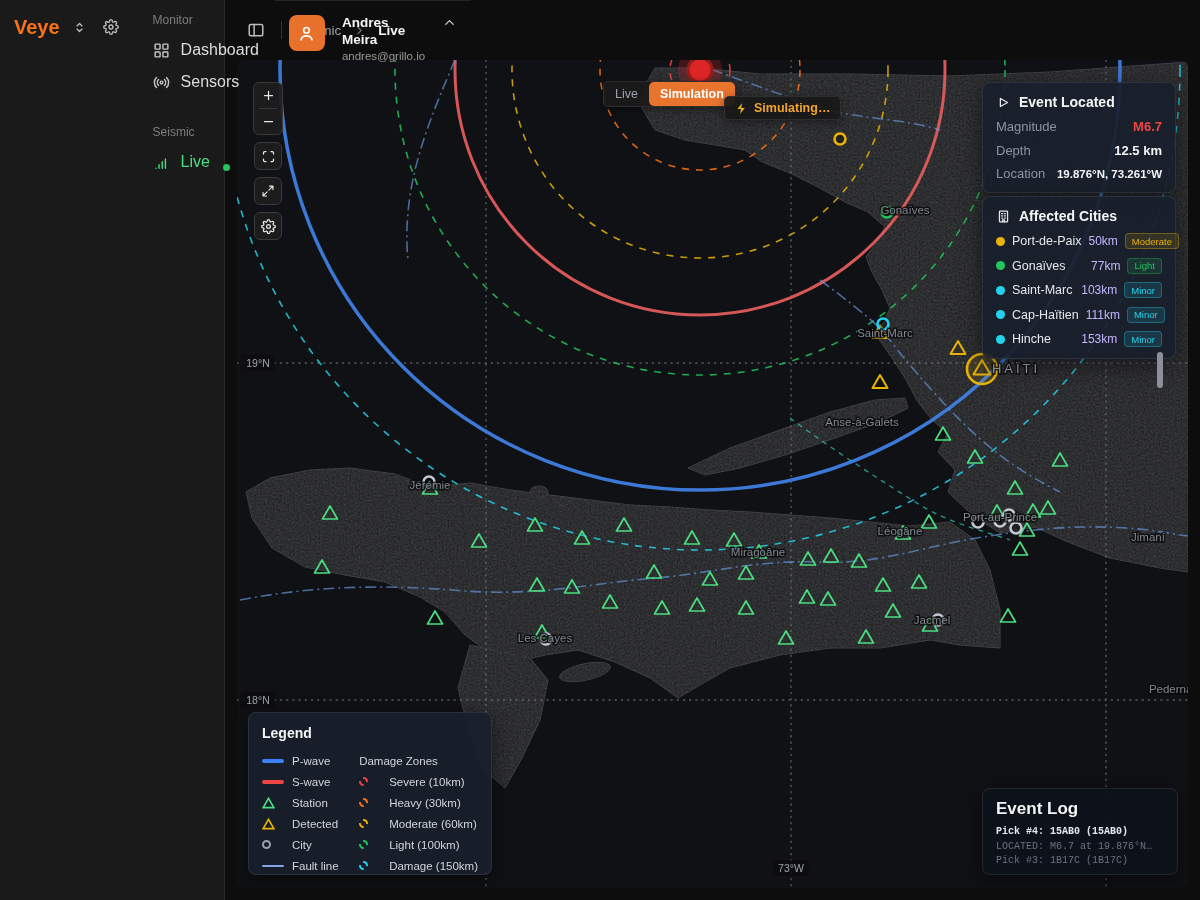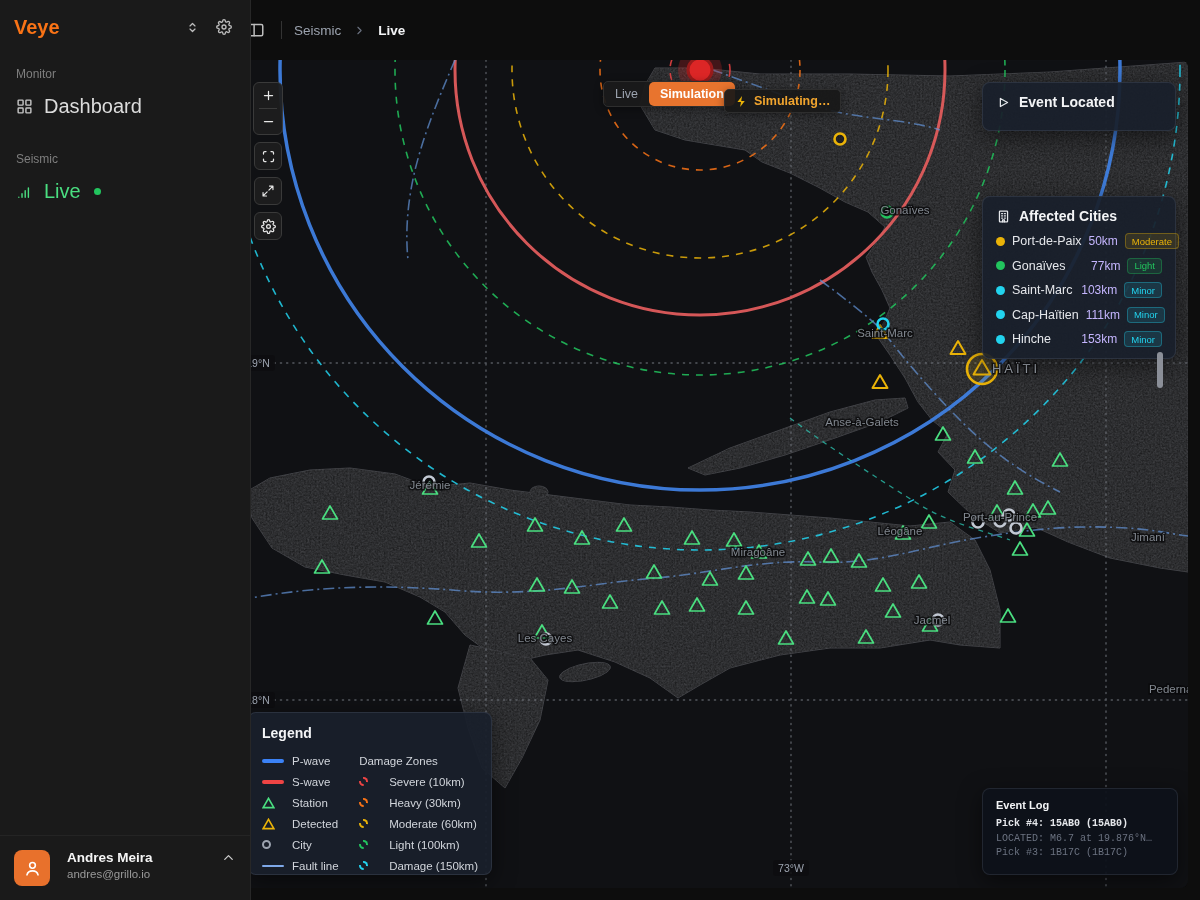--- a/index.html
+++ b/index.html
@@ -1,26 +1,26 @@
 <!DOCTYPE html>
 <html><head>
 <meta charset="utf-8">
 <style>
 *{box-sizing:border-box;margin:0;padding:0}
 body{width:1200px;height:900px;background:#0d0d0d;font-family:"Liberation Sans",sans-serif;color:#e5e5e5;overflow:hidden}
 svg.ic{display:block}
 
-.sidebar{position:fixed;left:0;top:0;width:251px;height:900px;background:#1a1a1a;border-right:1px solid #272727;display:flex;flex-direction:column;z-index:5}
+.sidebar{position:fixed;left:0;top:0;width:225px;height:900px;background:#1a1a1a;border-right:1px solid #272727;display:flex;z-index:5}
 .sb-head{display:flex;align-items:center;padding:0 14px;height:54px;gap:8px}
 .logo{color:#f97316;font-weight:bold;font-size:20px;flex:1}
 .icon-btn{color:#bdbdbd;background:none;border:none;display:flex;align-items:center;justify-content:center;padding:4px}
 nav{flex:1;padding:2px 10px}
 .sec-label{color:#7e7e7e;font-size:12px;padding:11px 6px 7px}
 .sec{margin-bottom:16px}
-.nav-item{display:flex;align-items:center;gap:11px;padding:7px 6px;border-radius:6px;font-size:20px;color:#dcdcdc}
+.nav-item{display:flex;align-items:flex-end;gap:11px;padding:7px 6px;border-radius:6px;font-size:16px;color:#dcdcdc}
 .nav-item svg{color:#c6c6c6}
 .nav-item.active,.nav-item.active svg{color:#4ade80}
 .dot{width:7px;height:7px;border-radius:50%;background:#22c55e;margin-left:2px}
 .user{display:flex;gap:17px;padding:14px;border-top:1px solid #242424}
 .avatar{width:36px;height:36px;border-radius:8px;background:#e8712c;display:flex;align-items:center;justify-content:center;color:#fff}
 .uinfo{flex:1;line-height:1.25}
 .uname{font-size:13.5px;font-weight:bold;color:#f5f5f5}
 .uemail{font-size:11.5px;color:#9a9a9a}
 
 .main{margin-left:225px}
@@ -34,21 +34,21 @@
 .map svg.world{position:absolute;left:0;top:0}
 
 .ctrl{position:absolute;display:flex;flex-direction:column;align-items:center;background:rgba(30,30,30,.95);border:1px solid #3a3a3a;border-radius:6px;color:#e8e8e8}
 .ctrl button{background:none;border:none;color:#e8e8e8;width:28px;height:25px;display:flex;align-items:center;justify-content:center}
 .ctrl .hdiv{width:18px;height:1px;background:#3a3a3a}
 .sq{position:absolute;width:28px;height:28px;background:rgba(30,30,30,.95);border:1px solid #3a3a3a;border-radius:6px;color:#e8e8e8;display:flex;align-items:center;justify-content:center}
 
 .toggle{position:absolute;left:366px;top:21px;display:flex;background:rgba(26,26,26,.95);border-radius:5px;border:1px solid #2e2e2e;box-shadow:0 2px 8px rgba(0,0,0,.4)}
 .toggle .tbtn{border:none;font-size:12.5px;height:24px;padding:0 11px;background:transparent;color:#9ca3af;font-family:inherit}
 .toggle .tbtn.on{background:#e8742e;color:#fff;font-weight:bold;border-radius:5px}
-.simbtn{position:absolute;left:487px;top:29px;height:24px;display:flex;align-items:center;gap:6px;background:rgba(24,24,24,.92);border:1px solid #2e2e2e;border-radius:5px;padding:0 10px;color:#f0a42e;font-size:12.5px;font-weight:bold;font-family:inherit;box-shadow:0 2px 8px rgba(0,0,0,.4)}
+.simbtn{position:absolute;left:487px;top:36px;height:24px;display:flex;align-items:center;gap:6px;background:rgba(24,24,24,.92);border:1px solid #2e2e2e;border-radius:5px;padding:0 10px;color:#f0a42e;font-size:12.5px;font-weight:bold;font-family:inherit;box-shadow:0 2px 8px rgba(0,0,0,.4)}
 .simbtn .zap{color:#eab308}
 
 .panel{position:absolute;background:rgba(25,31,43,.93);border:1px solid rgba(148,163,184,.15);border-radius:8px;box-shadow:0 6px 22px rgba(0,0,0,.5);padding:11px 13px}
 .ptitle{display:flex;align-items:flex-end;gap:8px;font-size:14px;font-weight:bold;color:#f3f4f6;margin-bottom:9px}
 .ptitle svg{color:#e5e7eb}
 .evrow{display:flex;align-items:center;font-size:13px;margin-top:8.5px;white-space:nowrap}
 .evrow .lbl{color:#8b93a3;flex:1}
 .evrow .val{font-weight:bold;color:#f3f4f6}
 .evrow .val.red{color:#ef4444}
 .evrow .val.small{font-size:11.5px}
@@ -64,21 +64,21 @@
 .lg-left{width:106px}
 .lg-right{flex:1}
 .lg-row{display:flex;align-items:center;gap:8px;height:21px;font-size:11.5px;color:#d1d5db;white-space:nowrap}
 .lg-head{font-size:11.5px;color:#d1d5db;height:21px;display:flex;align-items:center}
 .sw{width:22px;display:flex;justify-content:flex-start;flex:none}
 .swline{width:22px;height:4px;border-radius:2px}
 .swline.thin{height:2px}
 .zicon{width:9px;height:9px;border-radius:50%;border:2px dashed}
 
 .elog{left:745px;top:728px;width:196px;height:87px;background:rgba(13,17,26,.93);padding:10px 13px}
-.elog .ptitle{font-size:11px;margin-bottom:7px}
+.elog .ptitle{font-size:17px;margin-bottom:7px}
 .logline{font-family:"Liberation Mono",monospace;font-size:10px;color:#6b7280;margin-top:3.5px;white-space:nowrap;overflow:hidden}
 .logline.bright{color:#e5e7eb;font-weight:bold}
 .scrollpill{position:absolute;left:920px;top:292px;width:6px;height:36px;border-radius:3px;background:#8b8f98}
 </style>
 </head>
 <body>
 
 <aside class="sidebar">
   <div class="sb-head">
     <span class="logo">Veye</span>
@@ -105,20 +105,29 @@
         <div class="nav-item">
           <span>
             <svg class="ic" width="17" height="17" viewBox="0 0 24 24" fill="none" stroke="currentColor" stroke-width="2" stroke-linecap="round" stroke-linejoin="round">
               <rect x="3" y="3" width="7" height="7" rx="1"></rect>
               <rect x="14" y="3" width="7" height="7" rx="1"></rect>
               <rect x="3" y="14" width="7" height="7" rx="1"></rect>
               <rect x="14" y="14" width="7" height="7" rx="1"></rect>
             </svg>
           </span>
           <span>Dashboard</span>
+        </div>
+        <div class="nav-item">
+          <span>
+            <svg class="ic" width="17" height="17" viewBox="0 0 24 24" fill="none" stroke="currentColor" stroke-width="2" stroke-linecap="round" stroke-linejoin="round">
+              <circle cx="12" cy="12" r="2"></circle>
+              <path d="M4.9 19.1a10 10 0 0 1 0-14.2M7.8 16.2a6 6 0 0 1 0-8.4M16.2 7.8a6 6 0 0 1 0 8.4M19.1 4.9a10 10 0 0 1 0 14.2"></path>
+            </svg>
+          </span>
+          <span>Sensors</span>
         </div>
       </div>
       <div class="sec">
         <div class="sec-label">Seismic</div>
         <div class="nav-item active">
           <span>
             <svg class="ic" width="17" height="17" viewBox="0 0 24 24" fill="none" stroke="currentColor" stroke-width="2" stroke-linecap="round" stroke-linejoin="round">
               <path d="M4 20h.01M8.5 20v-5M13 20v-9M17.5 20V7"></path>
             </svg>
           </span>
@@ -355,20 +364,34 @@
 
     <div class="panel" style="left:745px;top:22px;width:194px">
       <div class="ptitle">
           <span>
             <svg class="ic" width="15" height="15" viewBox="0 0 24 24" fill="none" stroke="currentColor" stroke-width="2" stroke-linecap="round" stroke-linejoin="round">
               <path d="M7 5.5 18.5 12 7 18.5z"></path>
             </svg>
           </span>
           <span>Event Located</span>
         </div>
+      <div id="evrows">
+          <div class="evrow">
+            <span class="lbl">Magnitude</span>
+            <span class="val red">M6.7</span>
+          </div>
+          <div class="evrow">
+            <span class="lbl">Depth</span>
+            <span class="val">12.5 km</span>
+          </div>
+          <div class="evrow">
+            <span class="lbl">Location</span>
+            <span class="val small">19.876°N, 73.261°W</span>
+          </div>
+        </div>
     </div>
 
     <div class="panel" style="left:745px;top:136px;width:194px">
       <div class="ptitle">
           <span>
             <svg class="ic" width="15" height="15" viewBox="0 0 24 24" fill="none" stroke="currentColor" stroke-width="2" stroke-linecap="round" stroke-linejoin="round">
               <rect x="5.5" y="3.5" width="13" height="17" rx="1"></rect>
               <path d="M9 7.5h1.5M13.5 7.5H15M9 11h1.5M13.5 11H15M9 14.5h1.5M13.5 14.5H15M10.5 20.5v-3h3v3"></path>
             </svg>
           </span>

